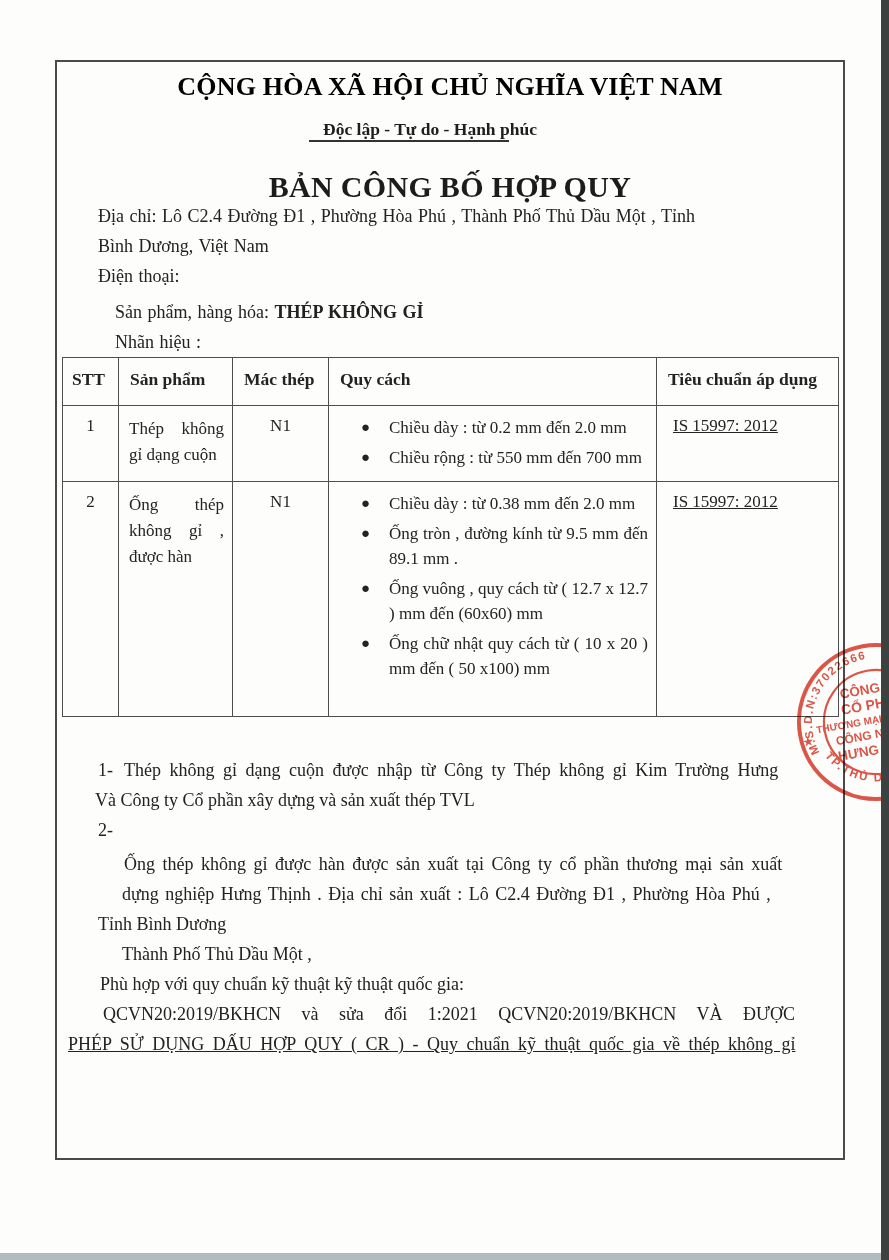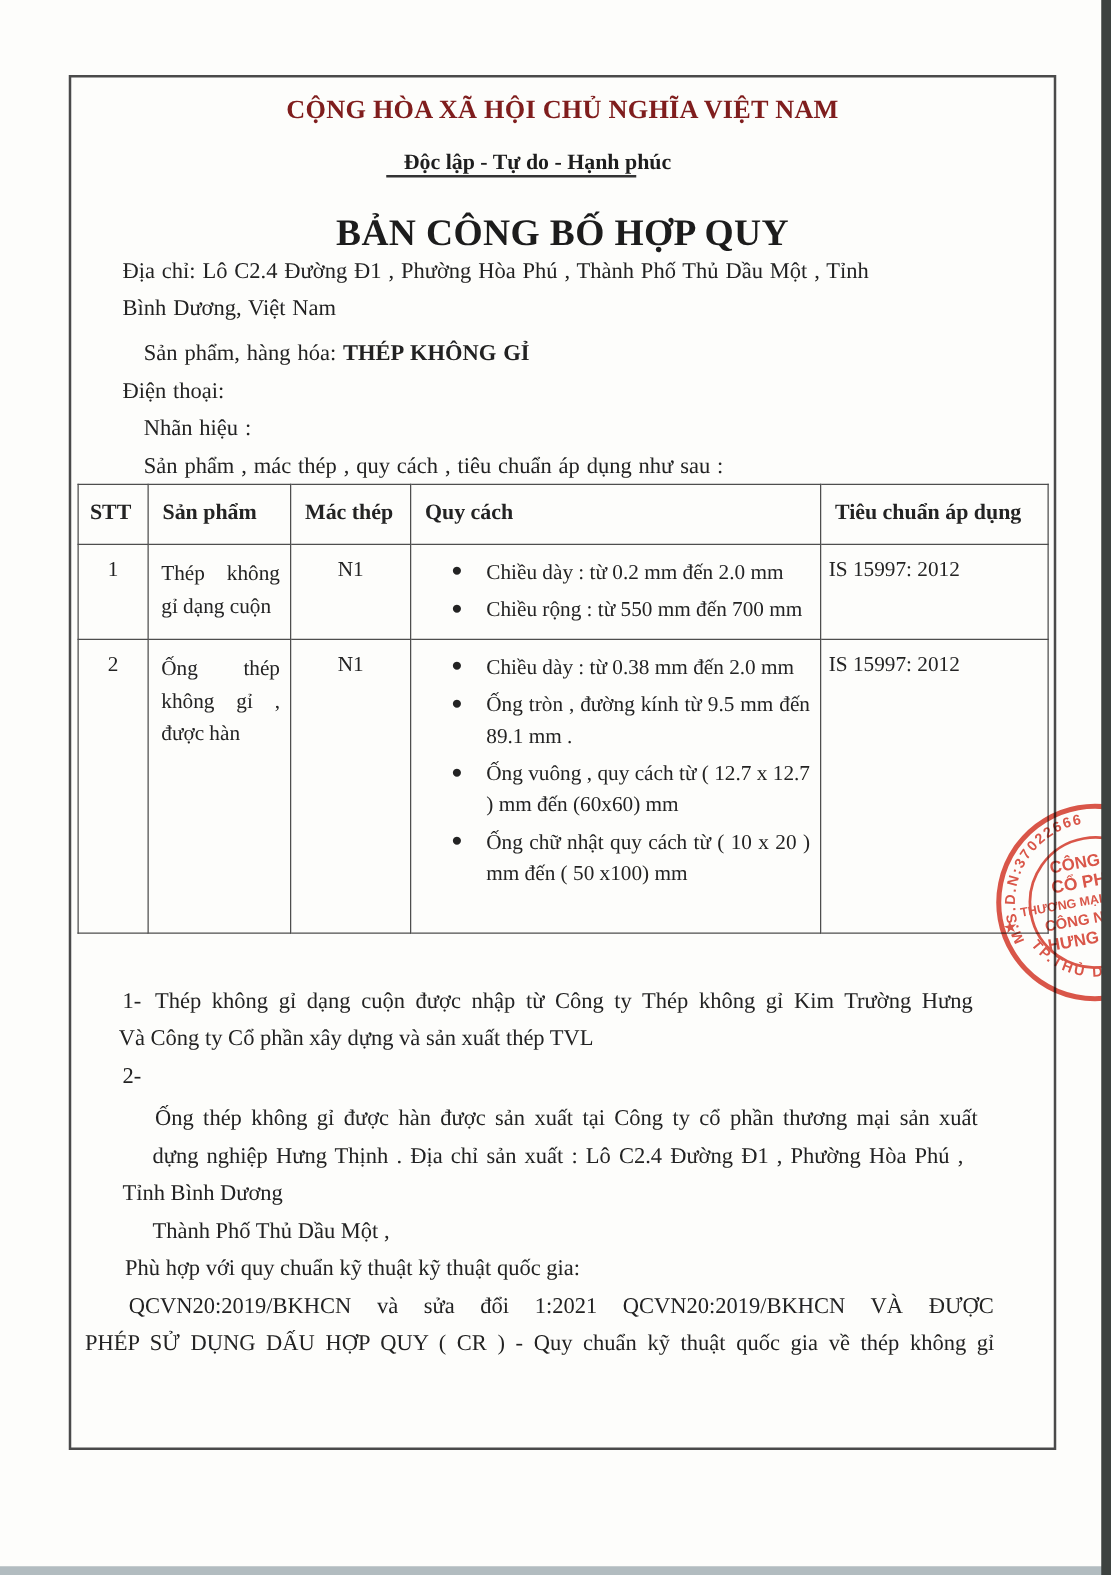--- a/index.html
+++ b/index.html
@@ -8,21 +8,21 @@
     position:relative; width:889px; height:1260px;
     background:#fdfdfb; overflow:hidden;
     font-family:"Liberation Serif","DejaVu Serif",serif;
     color:#222;
   }
   .frame {
     position:absolute; left:55px; top:60px; width:790px; height:1100px;
     border:2px solid #4a4a4a; background:transparent;
   }
   .vn-header { text-align:center; padding-top:13px; }
-  .nat-title { font-size:21px; font-weight:bold; line-height:24px; letter-spacing:.2px; color:#7f1d1d; }
+  .nat-title { font-size:26px; font-weight:bold; line-height:24px; letter-spacing:.2px; color:#000000; }
   .motto {
     display:inline-block; position:relative; font-size:17.5px; font-weight:bold;
     line-height:24px; transform:translateX(-20px); color:#1e1e1e;
   }
   .motto::after {
     content:""; position:absolute; left:-14px; right:28px; bottom:-1px;
     height:2px; background:#333;
   }
   .doc-title { text-align:center; margin-top:32px; font-size:30px; font-weight:bold; line-height:28px; letter-spacing:.3px; color:#1c1c1c; }
   .doc-no { text-align:center; margin-top:4px; font-size:18.5px; line-height:26px; }
@@ -36,31 +36,31 @@
     margin:0 0 0 5px; width:776px; border-collapse:collapse;
     font-size:17px; color:#232323; table-layout:fixed;
   }
   table.spec th, table.spec td { border:1.6px solid #4e4e4e; vertical-align:top; }
   table.spec th { font-weight:bold; height:48px; text-align:left; padding:11px 4px 0 11px; font-size:17.5px; }
   table.spec th.c-stt { text-align:center; padding-left:0; }
   td.c-stt { text-align:center; padding-top:10px; }
   td.c-prod { padding:10px 8px 0 10px; text-align:justify; line-height:26px; }
   td.c-grade { text-align:center; padding-top:10px; }
   td.c-specs { padding:9px 8px 6px 0; }
-  td.c-std { padding:10px 4px 0 6px; }
+  td.c-std { padding:10px 4px 0 16px;text-decoration:underline; }
   tr.r2 td { height:235px; }
   .spec-item { display:flex; margin-bottom:5px; }
   .spec-item .bullet { flex:0 0 28px; margin-left:32px; font-size:15px; line-height:25px; text-align:left; }
   .spec-item .spec-text { flex:1; line-height:25px; text-align:justify; }
 
   .notes { margin-top:38px; font-size:18px; color:#222; }
   .nline { line-height:30px; white-space:nowrap; }
   .flexrow { display:flex; }
   .marker { flex:0 0 26px; }
-  .ml11 { margin-left:11px; } .ml38 { margin-left:38px; } .ml41 { margin-left:41px; }
+  .ml11 { margin-left:11px;text-decoration:underline; } .ml38 { margin-left:38px; } .ml41 { margin-left:41px; }
   .ml43 { margin-left:43px; } .ml46 { margin-left:46px; } .ml65 { margin-left:65px; }
   .ws2 { word-spacing:2px; } .ws3 { word-spacing:3px;margin-top:34px; } .ws4 { word-spacing:4px; }
   .ws16 { word-spacing:16px; }
 
   .stamp {
     position:absolute; left:776px; top:622px; width:200px; height:200px;
     z-index:5; mix-blend-mode:multiply; opacity:.92; pointer-events:none;
   }
   .stamp text { font-family:"Liberation Sans","DejaVu Sans",sans-serif; font-weight:bold; }
 
@@ -75,25 +75,24 @@
 
     <div class="vn-header">
       <div class="nat-title">CỘNG HÒA XÃ HỘI CHỦ NGHĨA VIỆT NAM</div><br>
       <span class="motto">Độc lập - Tự do - Hạnh phúc</span>
     </div>
 
     <div class="doc-title">BẢN CÔNG BỐ HỢP QUY</div>
 
     <div class="para">Địa chỉ: Lô C2.4 Đường Đ1 , Phường Hòa Phú , Thành Phố Thủ Dầu Một , Tỉnh</div>
     <div class="para">Bình Dương, Việt Nam</div>
+    <div class="para">Điện thoại:</div>
+
     <div class="para indent gap"><span>Sản phẩm, hàng hóa:</span> <span class="bold-inline">THÉP KHÔNG GỈ</span></div>
-
-    <div class="para">Điện thoại:</div>
     <div class="para indent">Nhãn hiệu :</div>
-    <div class="para indent">Sản phẩm , mác thép , quy cách , tiêu chuẩn áp dụng như sau :</div>
 
     <table class="spec">
       <colgroup>
         <col style="width:56px">
           <col style="width:114px">
           <col style="width:96px">
           <col style="width:328px">
           <col style="width:182px">
       </colgroup>
       <thead>

